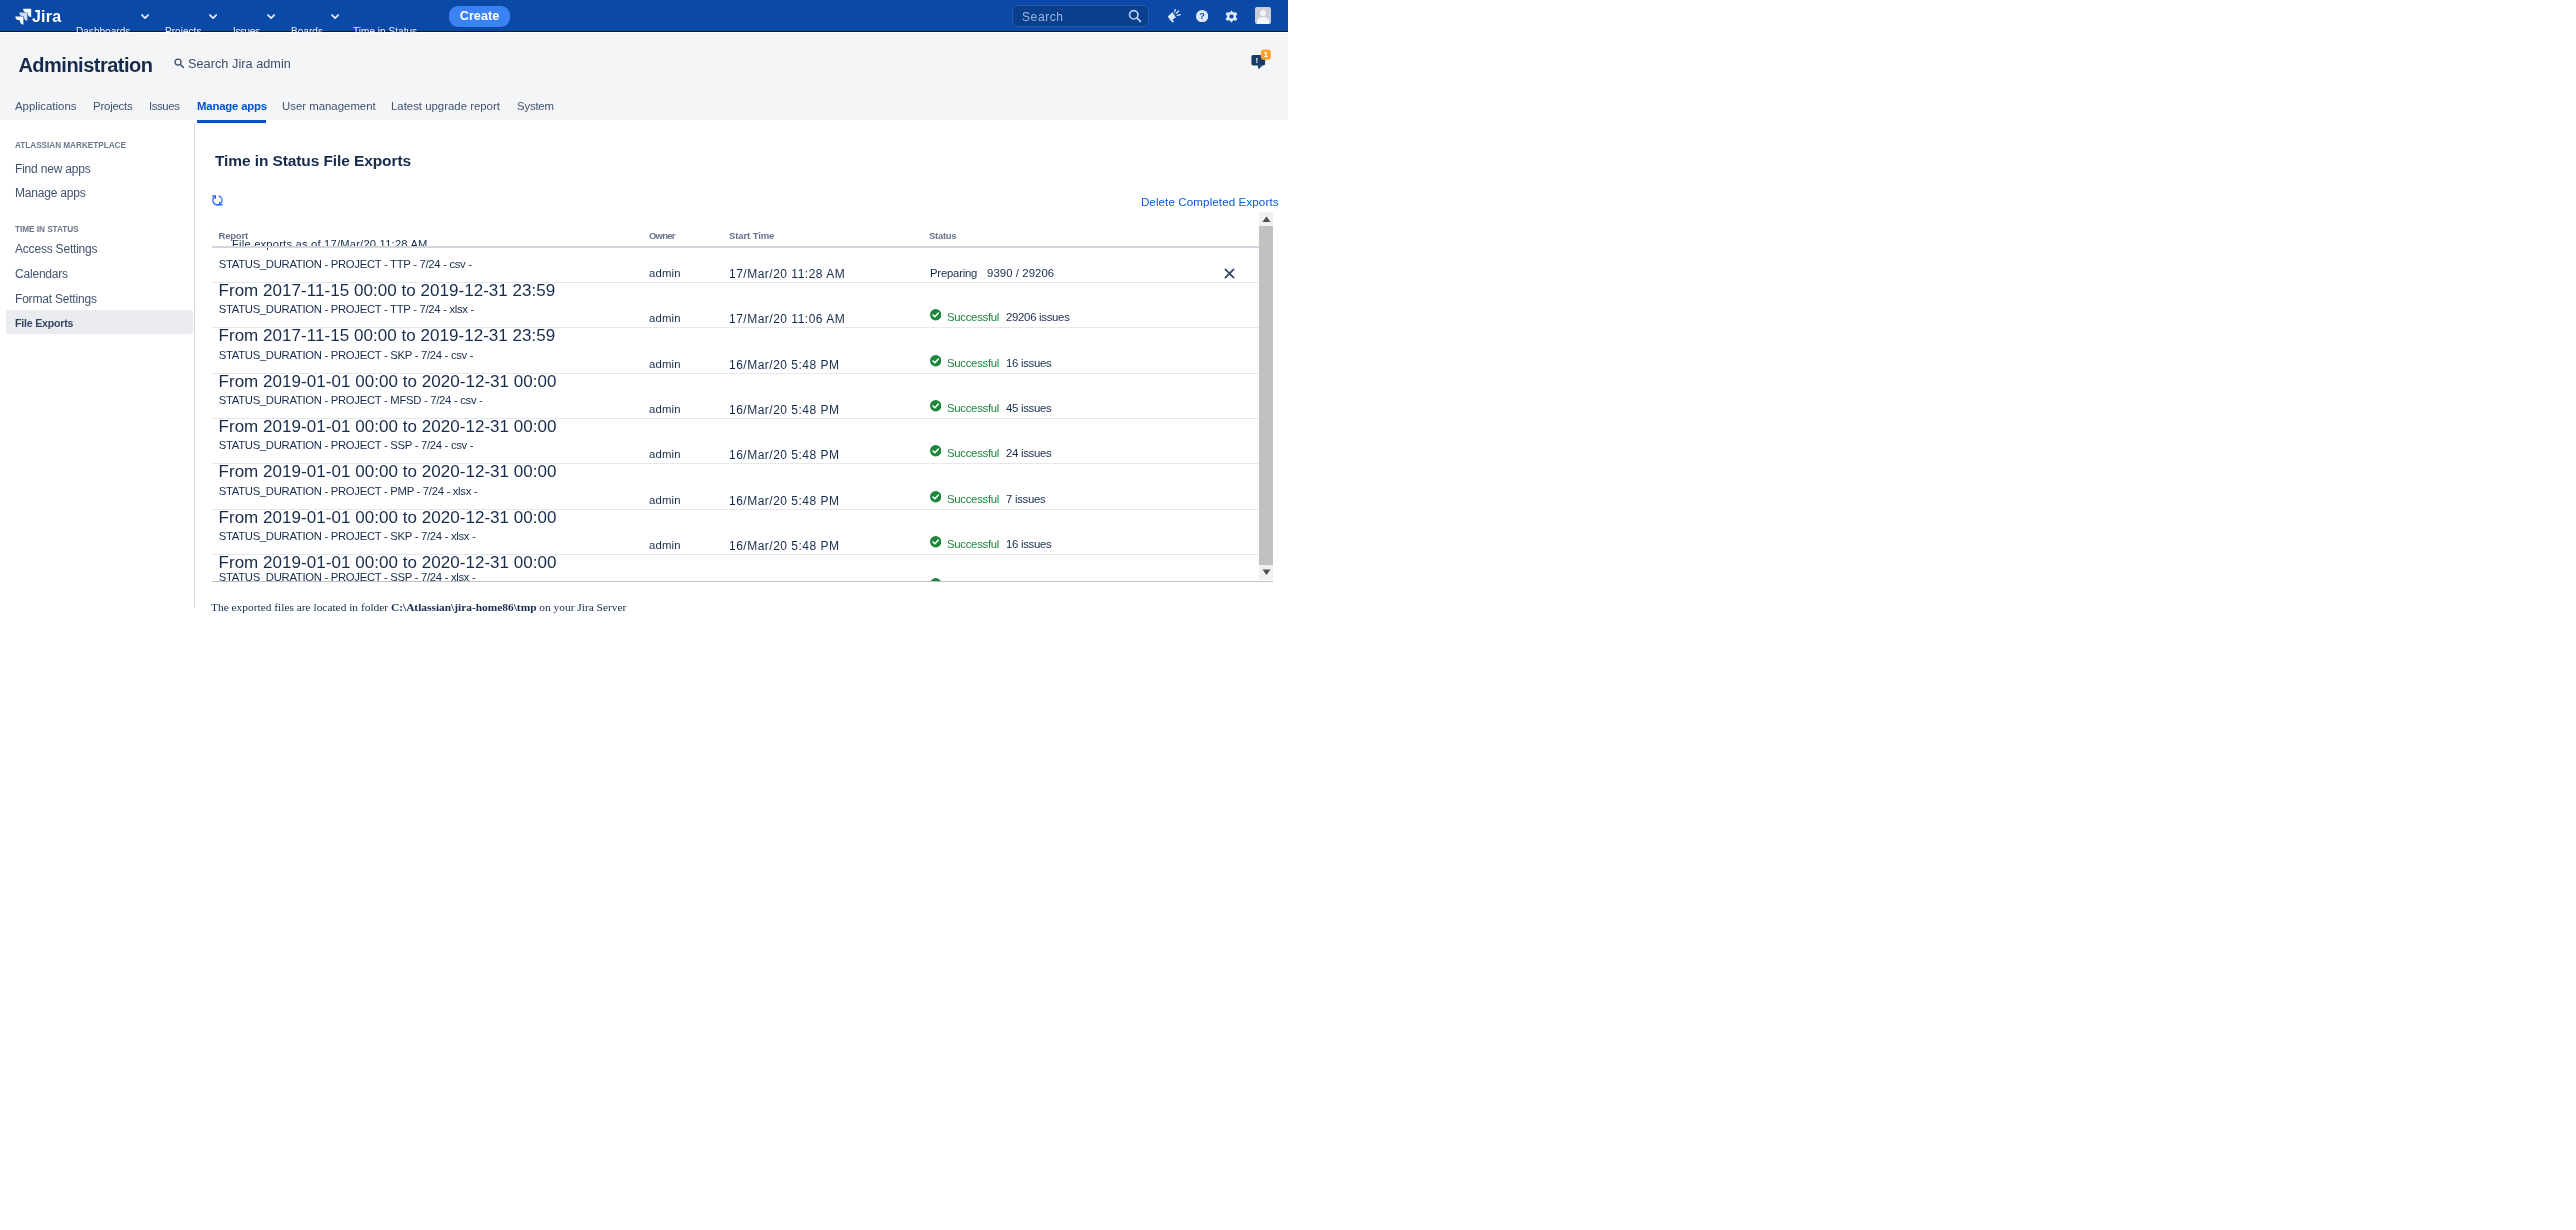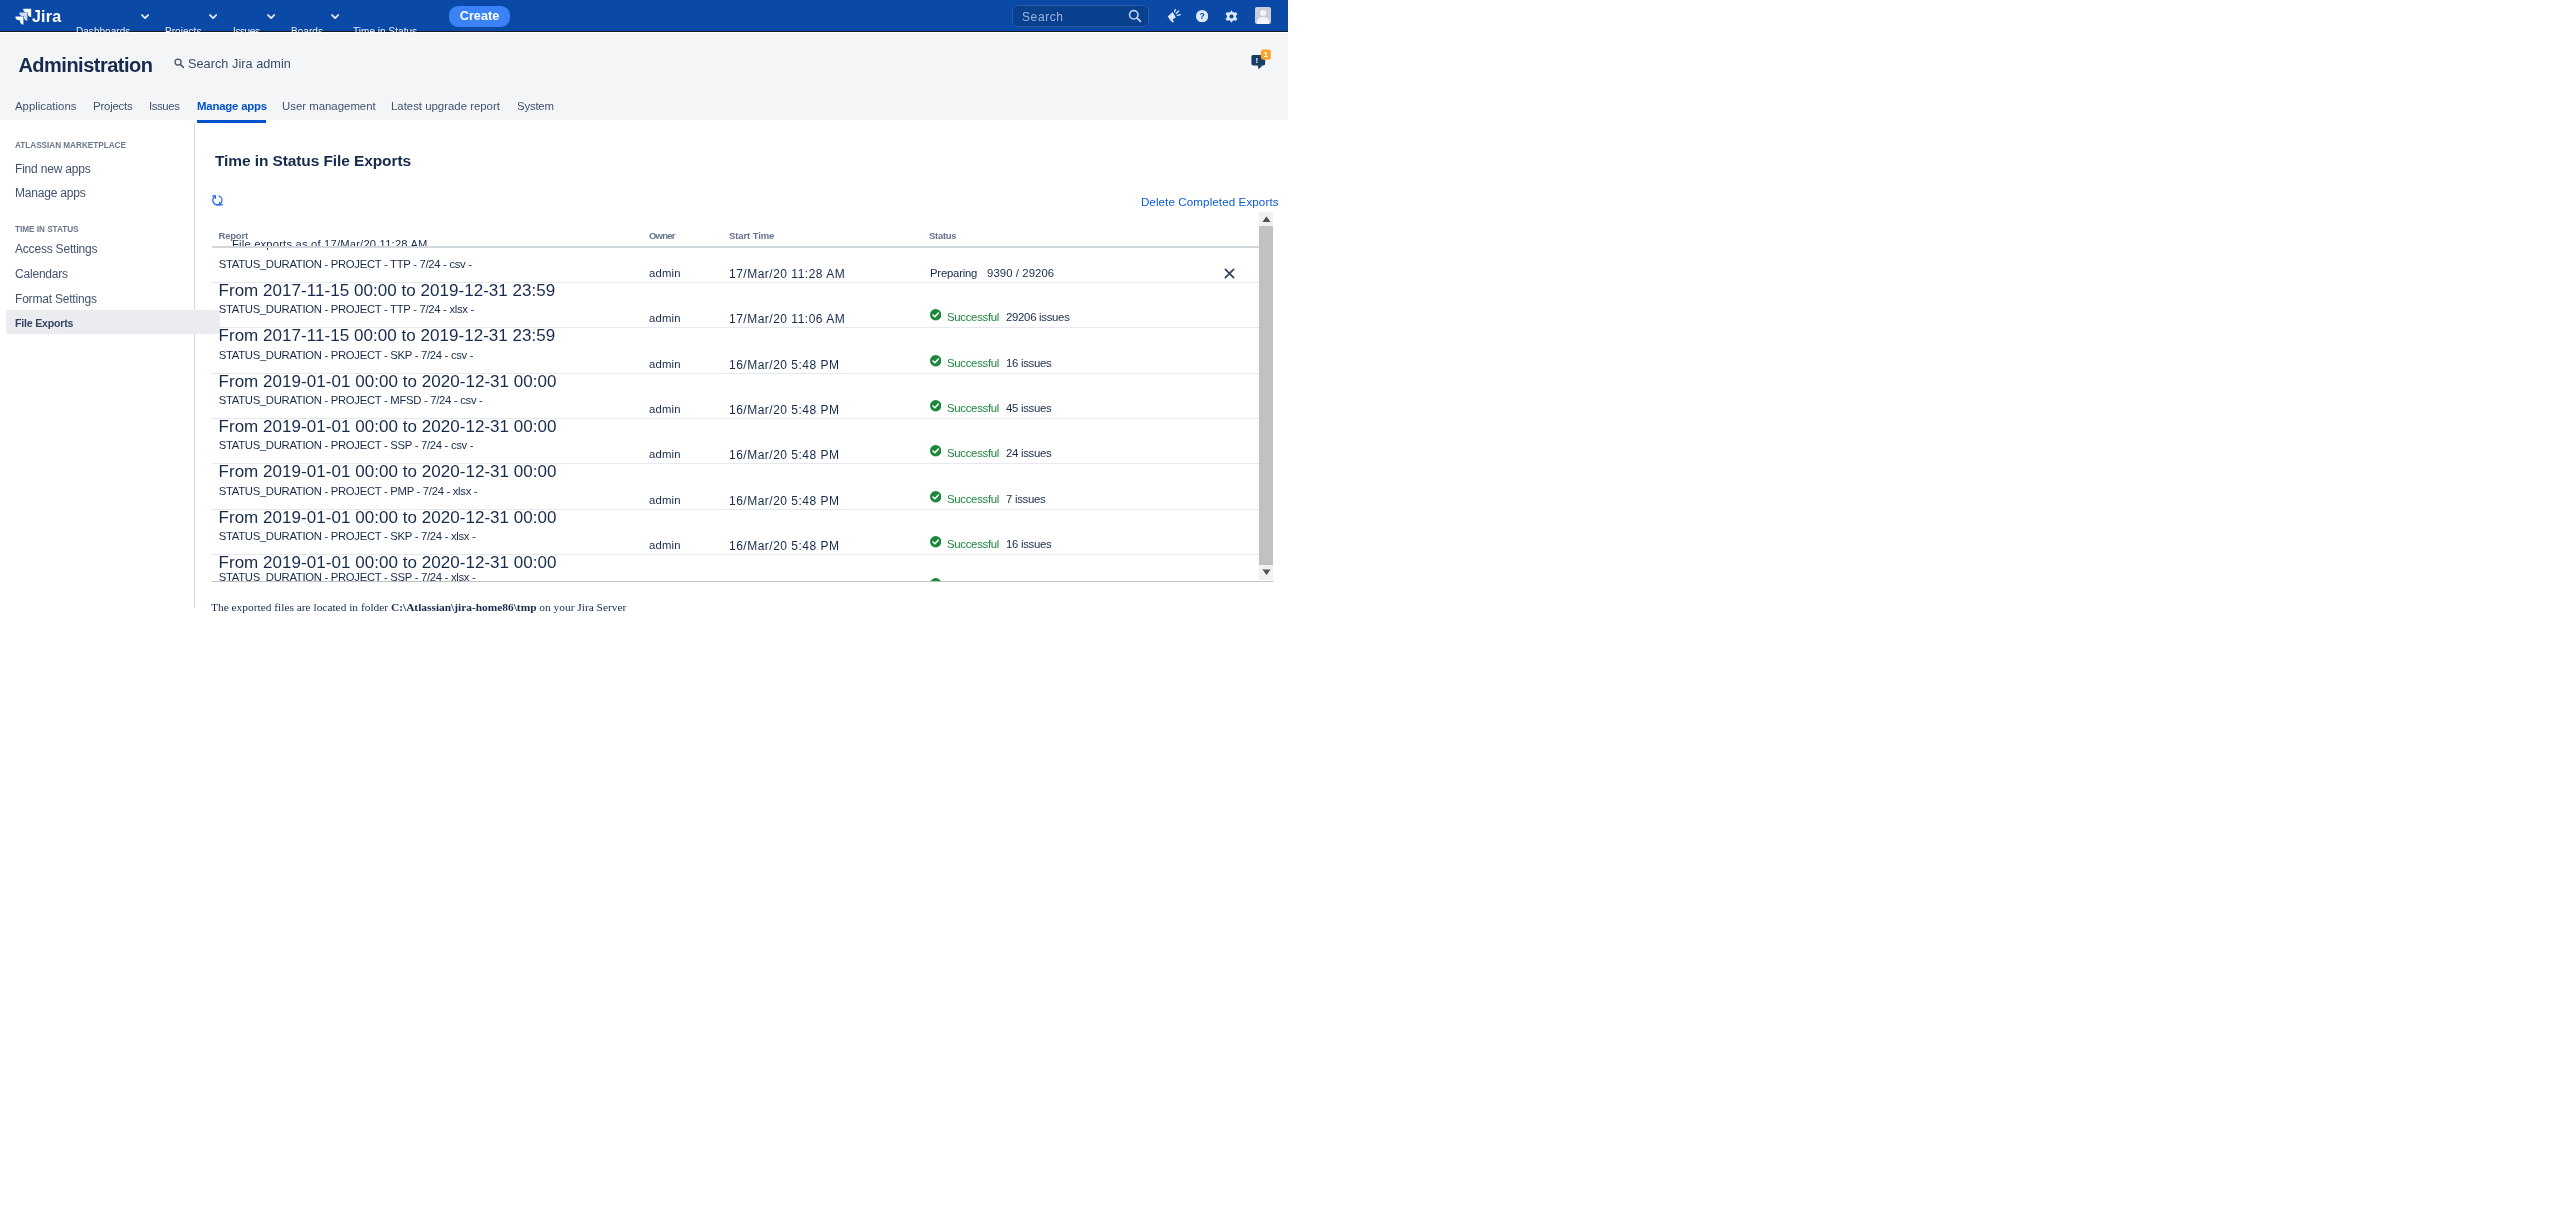--- a/index.html
+++ b/index.html
@@ -26,21 +26,21 @@
 #ahead { position:absolute; left:0; top:33px; width:1288px; height:87px; background:#f4f5f7; }
 #admtitle { position:absolute; left:18.4px; top:20.5px; font-size:20px; font-weight:bold; color:#172B4D; letter-spacing:-0.5px; }
 #admsearch { position:absolute; left:188px; top:24.4px; font-size:12.7px; color:#3C4E6B; letter-spacing:0.04px; }
 .tab { position:absolute; top:67px; font-size:11.4px; color:#42526E; letter-spacing:0; }
 .tab.act { color:#0052CC; font-weight:bold; letter-spacing:-0.2px; }
 #tabline { position:absolute; left:197px; top:120px; width:69px; height:2.9px; background:#0052CC; }
 
 #sideborder { position:absolute; left:194px; top:123px; width:0.8px; height:485px; background:#d8dbe1; }
 .snavh { position:absolute; left:15px; font-size:8.2px; font-weight:bold; color:#6B778C; letter-spacing:-0.02px; }
 .snav { position:absolute; left:15px; font-size:12px; color:#42526E; letter-spacing:-0.2px; }
-#selitem { position:absolute; left:6px; top:310px; width:214px; height:24px; background:#EBECF0; border-radius:2.5px; }
+#selitem { position:absolute; left:6px; top:310px; width:187px; height:24px; background:#EBECF0; border-radius:2.5px; }
 #selitem span { position:absolute; left:9px; top:6.5px; font-size:10.6px; font-weight:bold; color:#344563; letter-spacing:-0.2px; }
 
 #h2 { position:absolute; left:215px; top:152px; font-size:15.5px; font-weight:bold; color:#172B4D; letter-spacing:-0.1px; }
 #fexp { position:absolute; left:232px; top:194px; font-size:11.2px; color:#172B4D; letter-spacing:0.2px;margin-top:44px; }
 #dellink { position:absolute; right:9.4px; top:195px; font-size:11.6px; color:#0B5AD5; letter-spacing:0.1px; }
 
 #tablebox { position:absolute; left:212px; top:212px; width:1061px; height:370px;
   border-bottom:1.6px solid #c2c2c2; overflow:hidden; }
 .hl { position:absolute; top:17.7px; font-size:9.5px; font-weight:bold; color:#67748C; letter-spacing:-0.2px; }
 #headline { position:absolute; left:0; top:34px; width:1047px; height:1.6px; background:#d2d6dd; }

